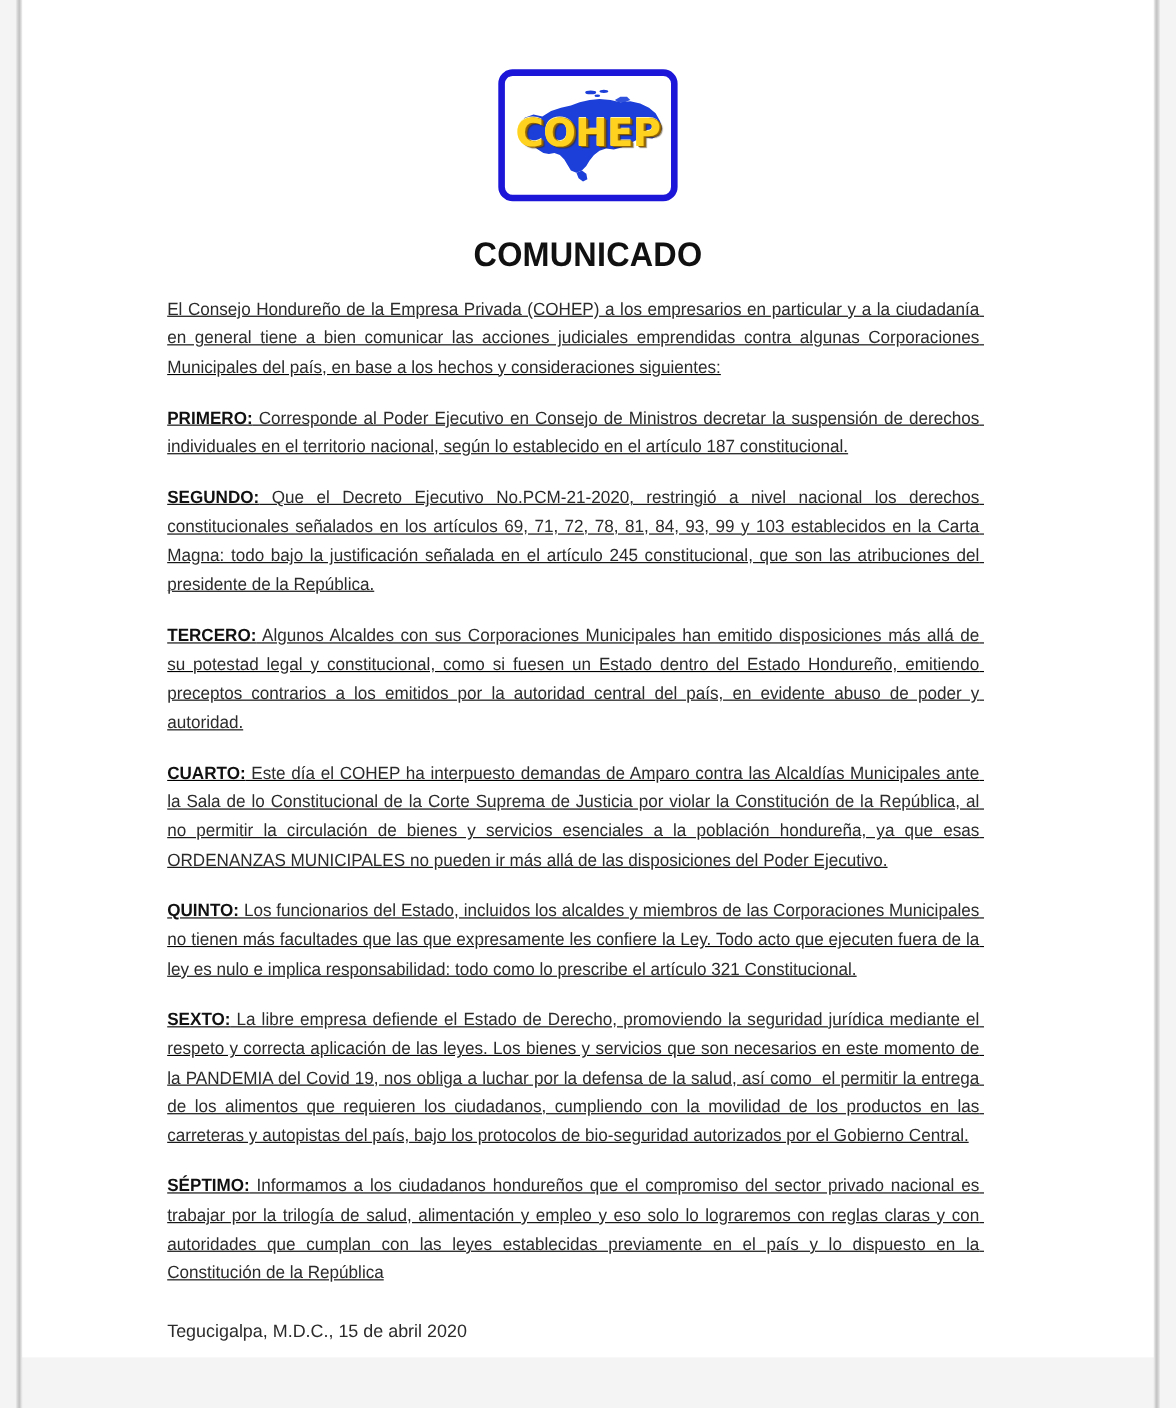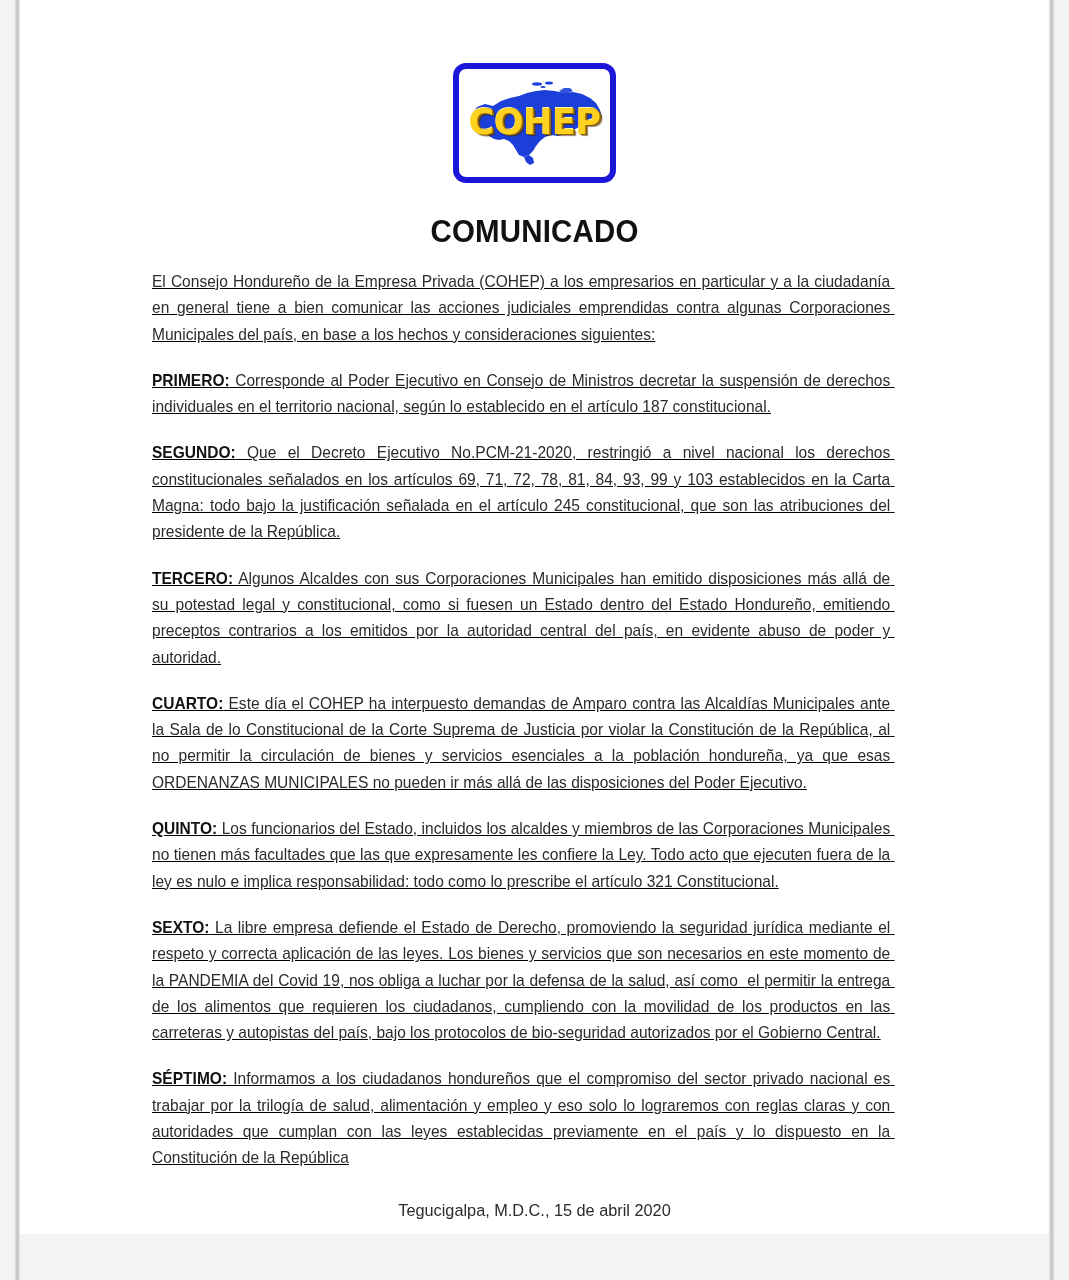--- a/index.html
+++ b/index.html
@@ -142,21 +142,21 @@
   .lead {
     font-weight: 700;
     color: #111111;
   }
 
   
   .footer {
     margin: 0 auto;
     width: 765px;
     padding-top: 27px;
-    text-align: center;
+    text-align: left;
   }
   .place-date {
     font-family: "Liberation Sans", "DejaVu Sans", sans-serif;
     font-size: 16.3px;
     color: #2b2b2b;
     line-height: 24px;
   }
   .signature {
     margin-top: 36px;
     font-family: "Liberation Sans", "DejaVu Sans", sans-serif;

